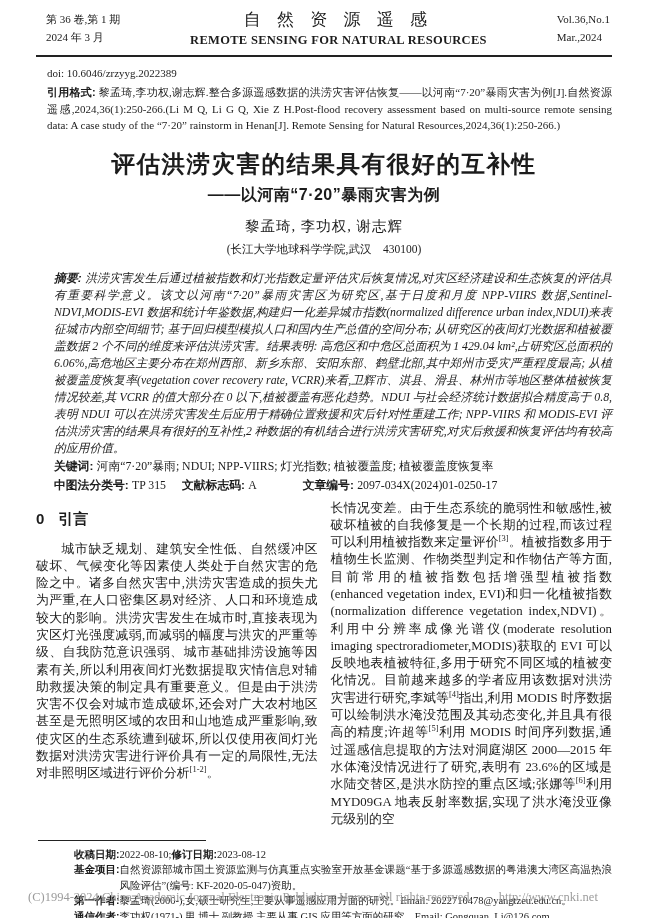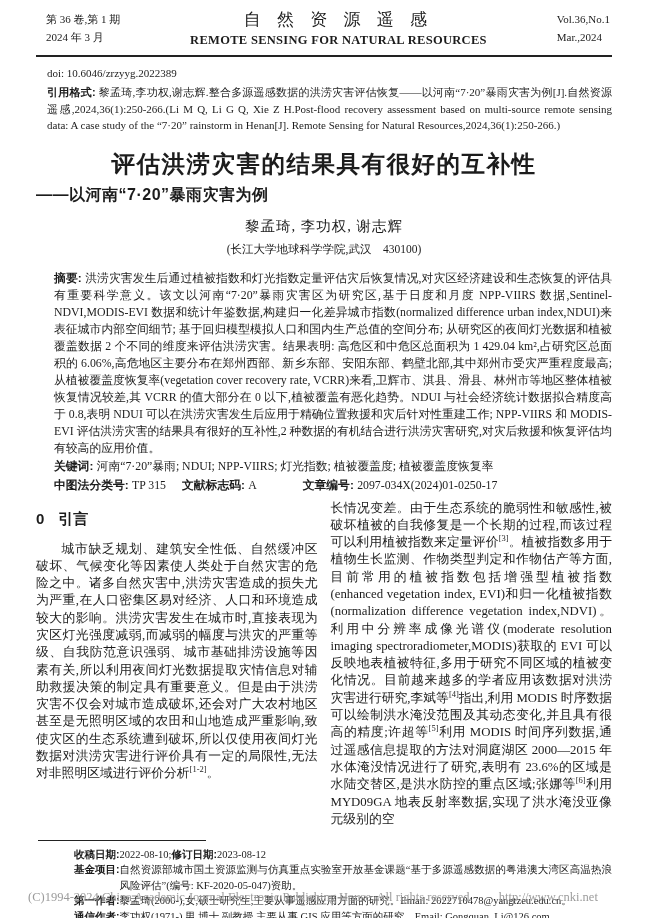--- a/index.html
+++ b/index.html
@@ -72,20 +72,21 @@
     margin-top: 15px;
     text-align: center;
     font-family: "Liberation Sans", "DejaVu Sans", sans-serif;
     font-weight: bold;
     font-size: 23.5px;
     letter-spacing: 1.5px;
     line-height: 30px;
   }
   .paper-subtitle {
     margin-top: 5px;
+    text-align: center;
     font-family: "Liberation Sans", "DejaVu Sans", sans-serif;
     font-weight: bold;
     font-size: 16px;
     letter-spacing: 0.5px;
     line-height: 22px;
   }
   .authors {
     margin-top: 10px;
     text-align: center;
     font-size: 14.5px;
@@ -99,20 +100,21 @@
     line-height: 16px;
   }
 
   
   .abstract-block {
     margin: 13px 0 0 18px;
     width: 558px;
     font-size: 11.8px;
     line-height: 17px;
     text-align: justify;
+    font-style: italic;
   }
   .abstract-block .first-indent { text-indent: 8px; }
   .kw-line {
     margin: 1px 0 0 18px;
     width: 558px;
     font-size: 11.8px;
     line-height: 17px;
   }
   .class-line {
     margin: 2px 0 0 18px;

